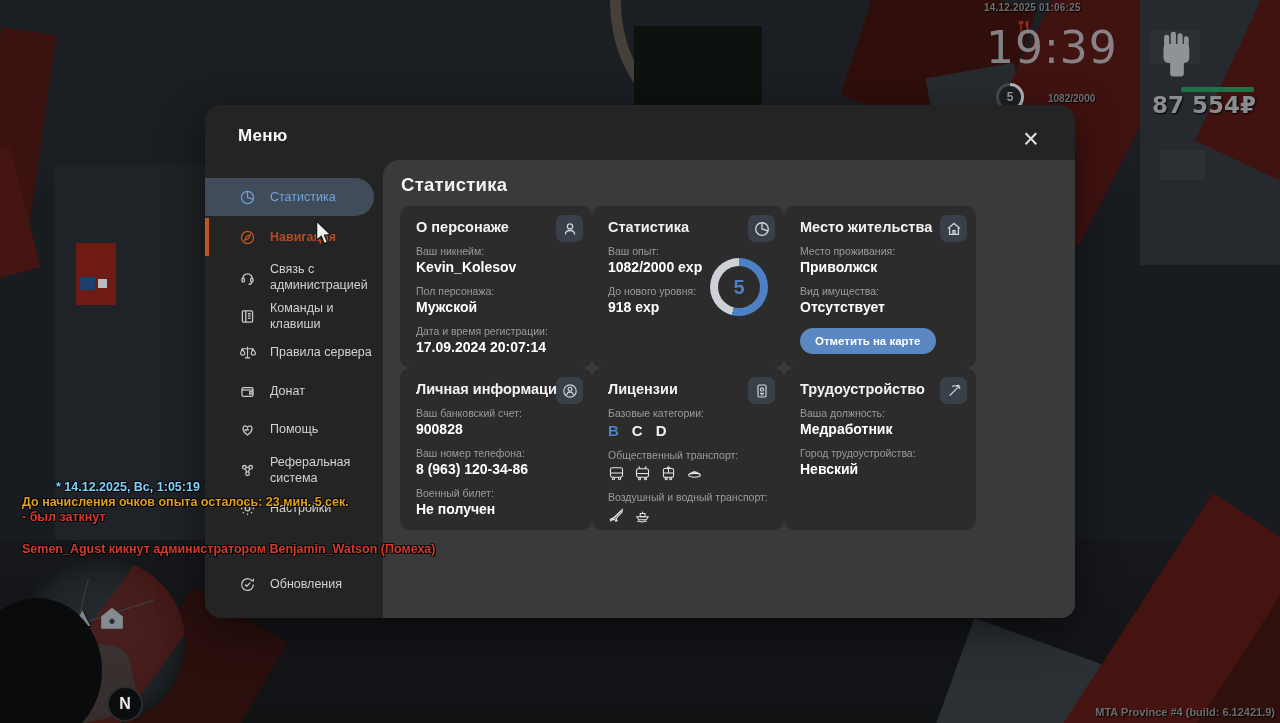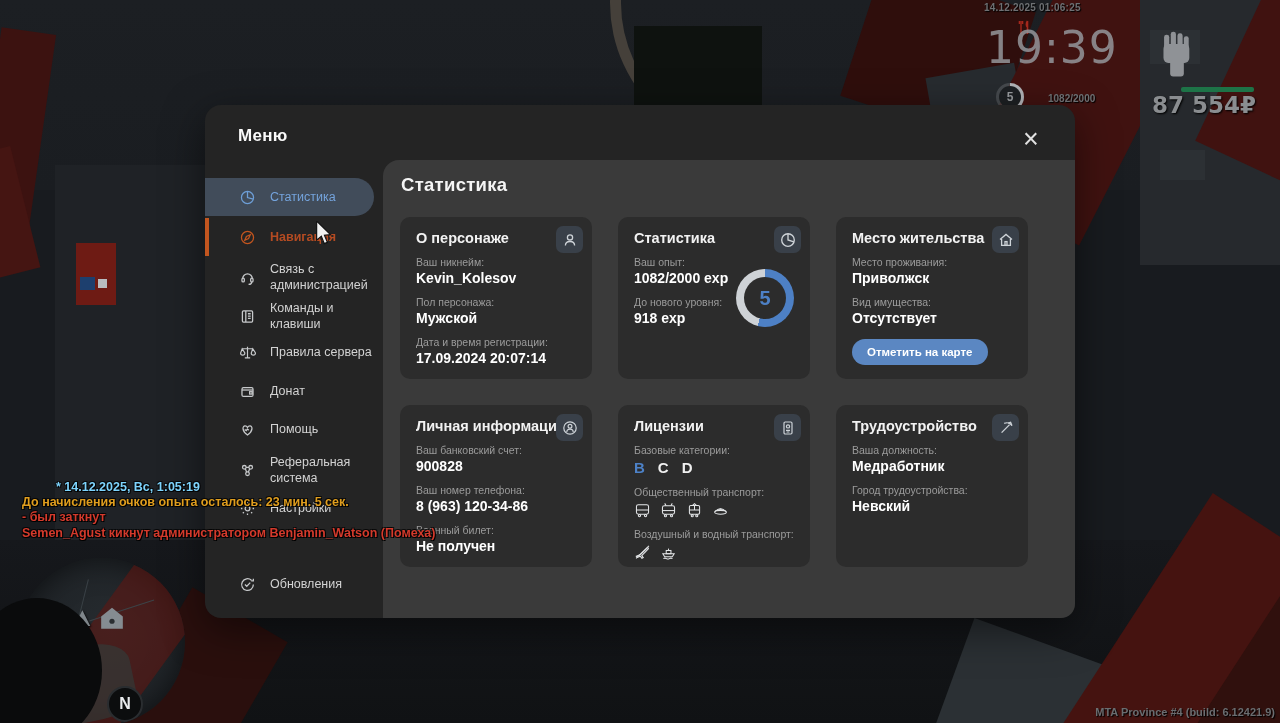--- a/index.html
+++ b/index.html
@@ -74,22 +74,22 @@
   .s-item.active .s-label{color:#74a3dc;}
   .s-item.active .s-ico{color:#6d9ed6;}
   .s-item.nav .s-label{color:#b44b22;font-weight:bold;}
   .s-item.nav .s-ico{color:#c2551f;}
 
   
   .content{position:absolute;right:0;top:55px;width:692px;height:458px;background:#3a3a3a;
            border-radius:16px 0 14px 0;}
   .content h1{position:absolute;left:18px;top:14px;margin:0;font-size:18.5px;font-weight:bold;
               color:#f5f5f5;letter-spacing:.3px;}
-  .cards{position:absolute;left:17px;top:57px;display:grid;grid-template-columns:repeat(3,192px);
-         grid-auto-rows:162px;gap:26px;}
+  .cards{position:absolute;left:17px;top:46px;display:grid;grid-template-columns:repeat(3,192px);
+         grid-auto-rows:162px;}
   .card{position:relative;background:#2c2c2c;border-radius:10px;padding:13px 16px;box-sizing:border-box;}
   .c-title{font-size:14.5px;font-weight:600;color:#f2f2f2;}
   .badge{position:absolute;top:9px;right:9px;width:27px;height:27px;background:#394049;
          border-radius:7px;display:flex;align-items:center;justify-content:center;color:#ced3d8;}
   .c-label{margin-top:10px;font-size:10.5px;color:#9b9b9b;}
   .c-value{margin-top:2px;font-size:14px;font-weight:bold;color:#ffffff;}
   .ring{position:absolute;right:16px;top:52px;width:58px;height:58px;border-radius:50%;
         display:flex;align-items:center;justify-content:center;}
   .ring::before{content:"";position:absolute;width:42px;height:42px;border-radius:50%;background:#2c2c2c;}
   .ring-level{position:relative;font-size:20px;font-weight:bold;color:#4d80c5;}
@@ -408,21 +408,21 @@
         </div>
 
       </div>
     </section>
   </div>
 
   <div class="abs chat">
     <div style="color: #7dd3fc; margin-left: 34px;">* 14.12.2025, Вс, 1:05:19</div>
     <div style="color: rgb(224, 158, 30);">До начисления очков опыта осталось: 23 мин. 5 сек.</div>
     <div style="color: rgb(212, 58, 44);">- был заткнут</div>
-    <div style="color: rgb(212, 58, 44);">Semen_Agust кикнут администратором Benjamin_Watson (Помеха)</div>
+    <div style="color: rgb(212, 58, 44); margin-top: 16px;">Semen_Agust кикнут администратором Benjamin_Watson (Помеха)</div>
   </div>
 
   <div class="abs minimap">
     <div class="mm-red"></div>
     <div class="mm-teal"></div>
     <div class="mm-line1"></div>
     <div class="mm-line2"></div>
     <div class="mm-marker">▲</div>
     <svg class="mm-home abs" width="26" height="24" viewBox="0 0 24 22" style="left:82px;top:48px">
       <path d="M2 9.5 L12 1.5 L22 9.5 V21 H2 Z" fill="#858c91"></path>

